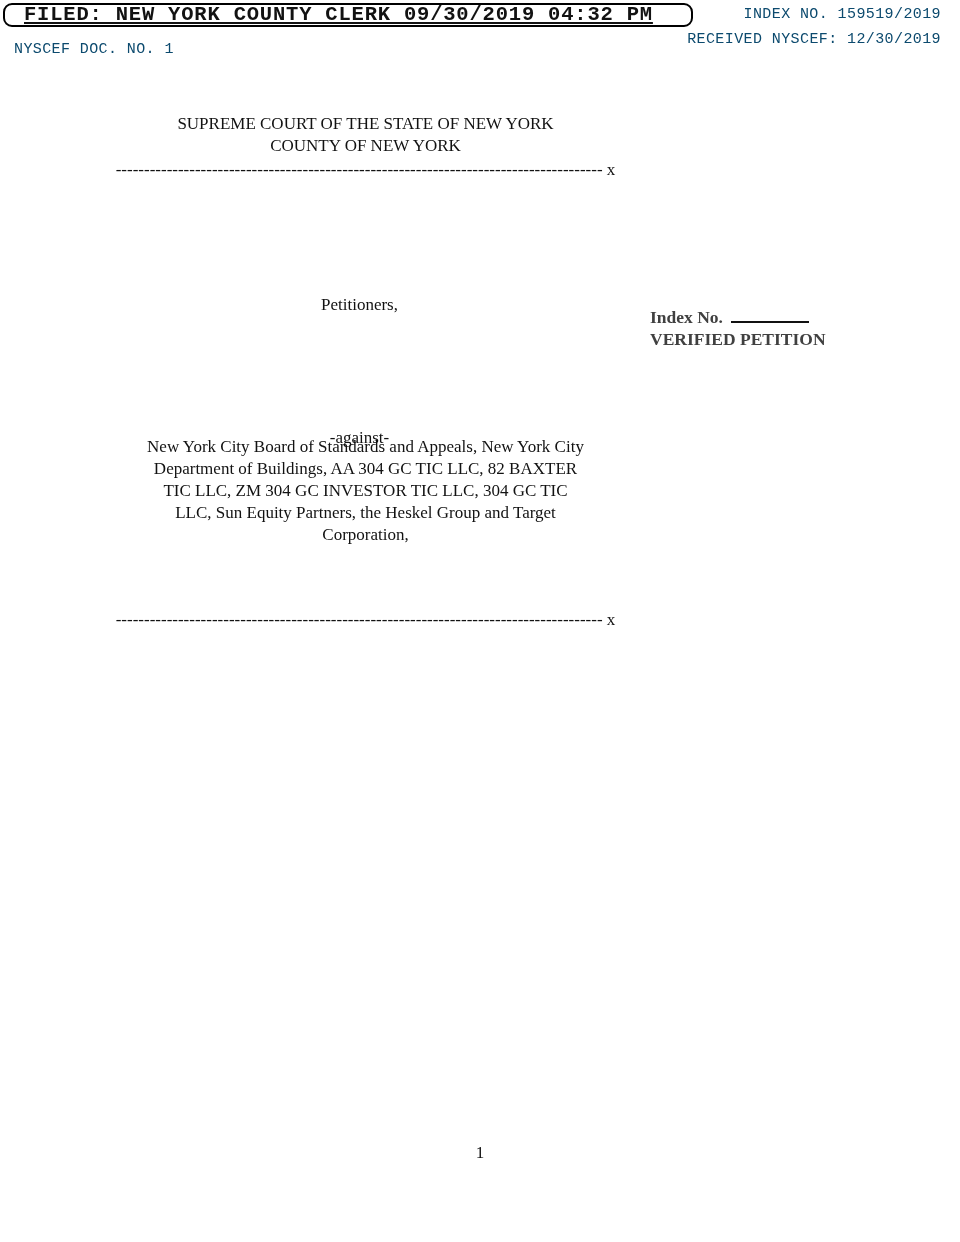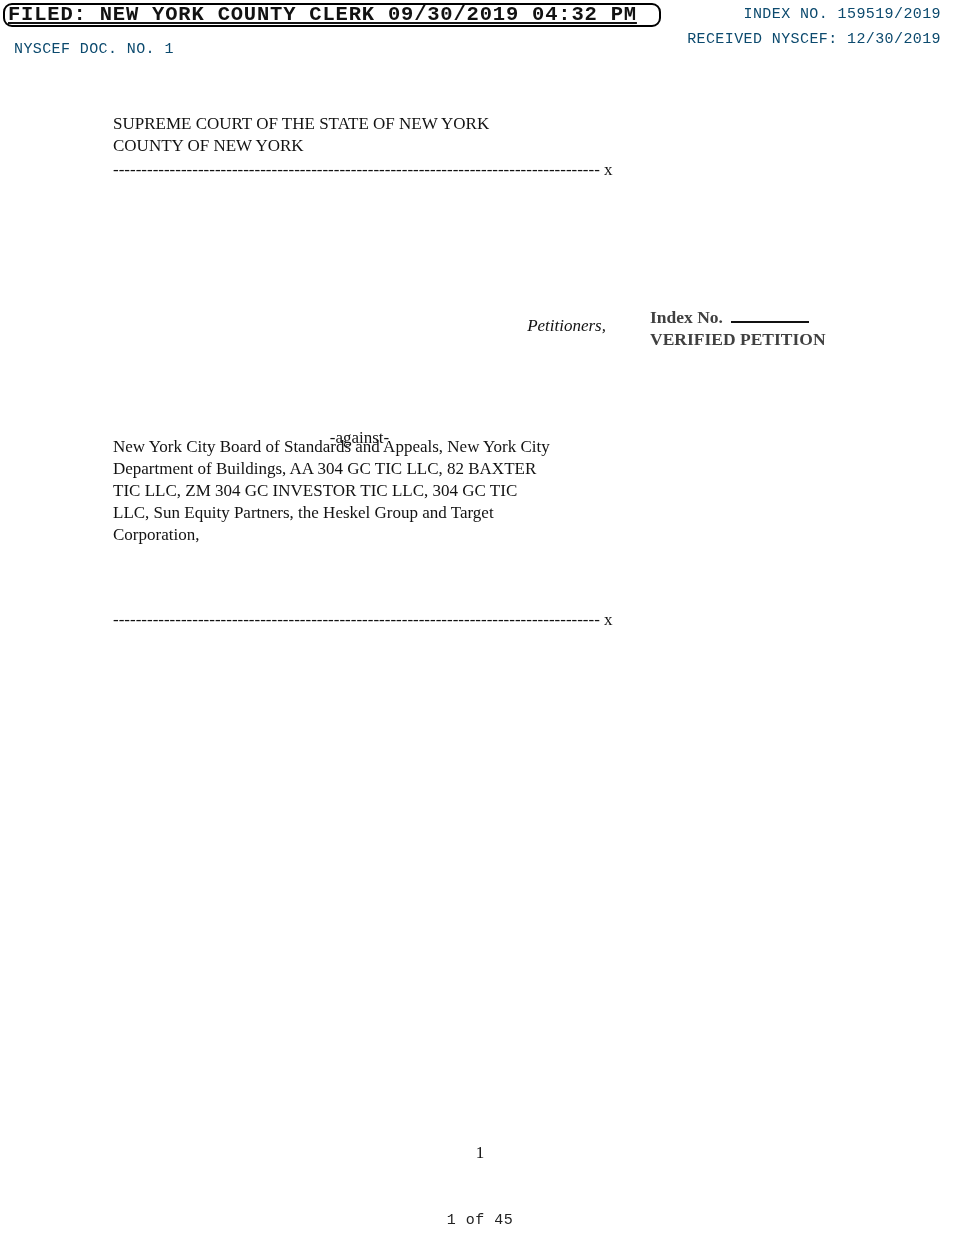--- a/index.html
+++ b/index.html
@@ -15,21 +15,21 @@
 
   
   .filed-banner {
     position: absolute;
     left: 3px; top: 3px;
     width: 648px; height: 20px;
     border: 2.5px solid #000;
     border-radius: 9px;
     display: flex;
     align-items: center;
-    padding: 0 3px;
+    padding: 0 19px;
     background: #fff;
   }
   .filed-text {
     font-family: "Liberation Mono", monospace;
     font-weight: bold;
     font-size: 20.5px;
     letter-spacing: 0.8px;
     text-decoration: underline;
     white-space: nowrap;
     line-height: 1;
@@ -47,25 +47,25 @@
   .received   { top: 31px; right: 19px; }
 
   
   .caption {
     position: absolute;
     left: 113px; top: 0;
     width: 505px; height: 700px;
     font-size: 17px;
     line-height: 22px;
   }
-  .caption > div { position: absolute; left: 0; width: 100%; box-sizing: border-box; }
+  .caption > div { position: absolute; left: 0; width: 100%; box-sizing: border-box; text-align: center; }
   .court        { top: 113px; white-space: pre-line; }
   .divider-top  { top: 159px; white-space: nowrap; }
   .petitioners  { top: 191px; white-space: pre-line; }
-  .pet-label    { top: 315px; text-align: right; padding-right: 12px; font-style: italic; }
+  .pet-label    { top: 294px; text-align: right; padding-right: 12px; }
   .relief       { top: 341px; white-space: pre-line; }
   .against      { top: 395px; text-align: center; padding-right: 12px; margin-top: 32px; }
   .respondents  { top: 436px; white-space: pre-line; }
   .resp-label   { top: 567px; text-align: right; padding-right: 12px; }
   .divider-bot  { top: 609px; white-space: nowrap; }
 
   
   .case-info {
     position: absolute;
     left: 650px; top: 306px;
@@ -127,15 +127,14 @@
   </div>
 
   <div class="case-info">
     <div class="index-line">
       <span>Index No.</span><span class="blank-line"></span>
     </div>
     <div class="doc-title">VERIFIED PETITION</div>
   </div>
 
   <div class="page-num">1</div>
-  <div class="page-of">1 of 45</div>
 
 </div>
 
 </body></html>

